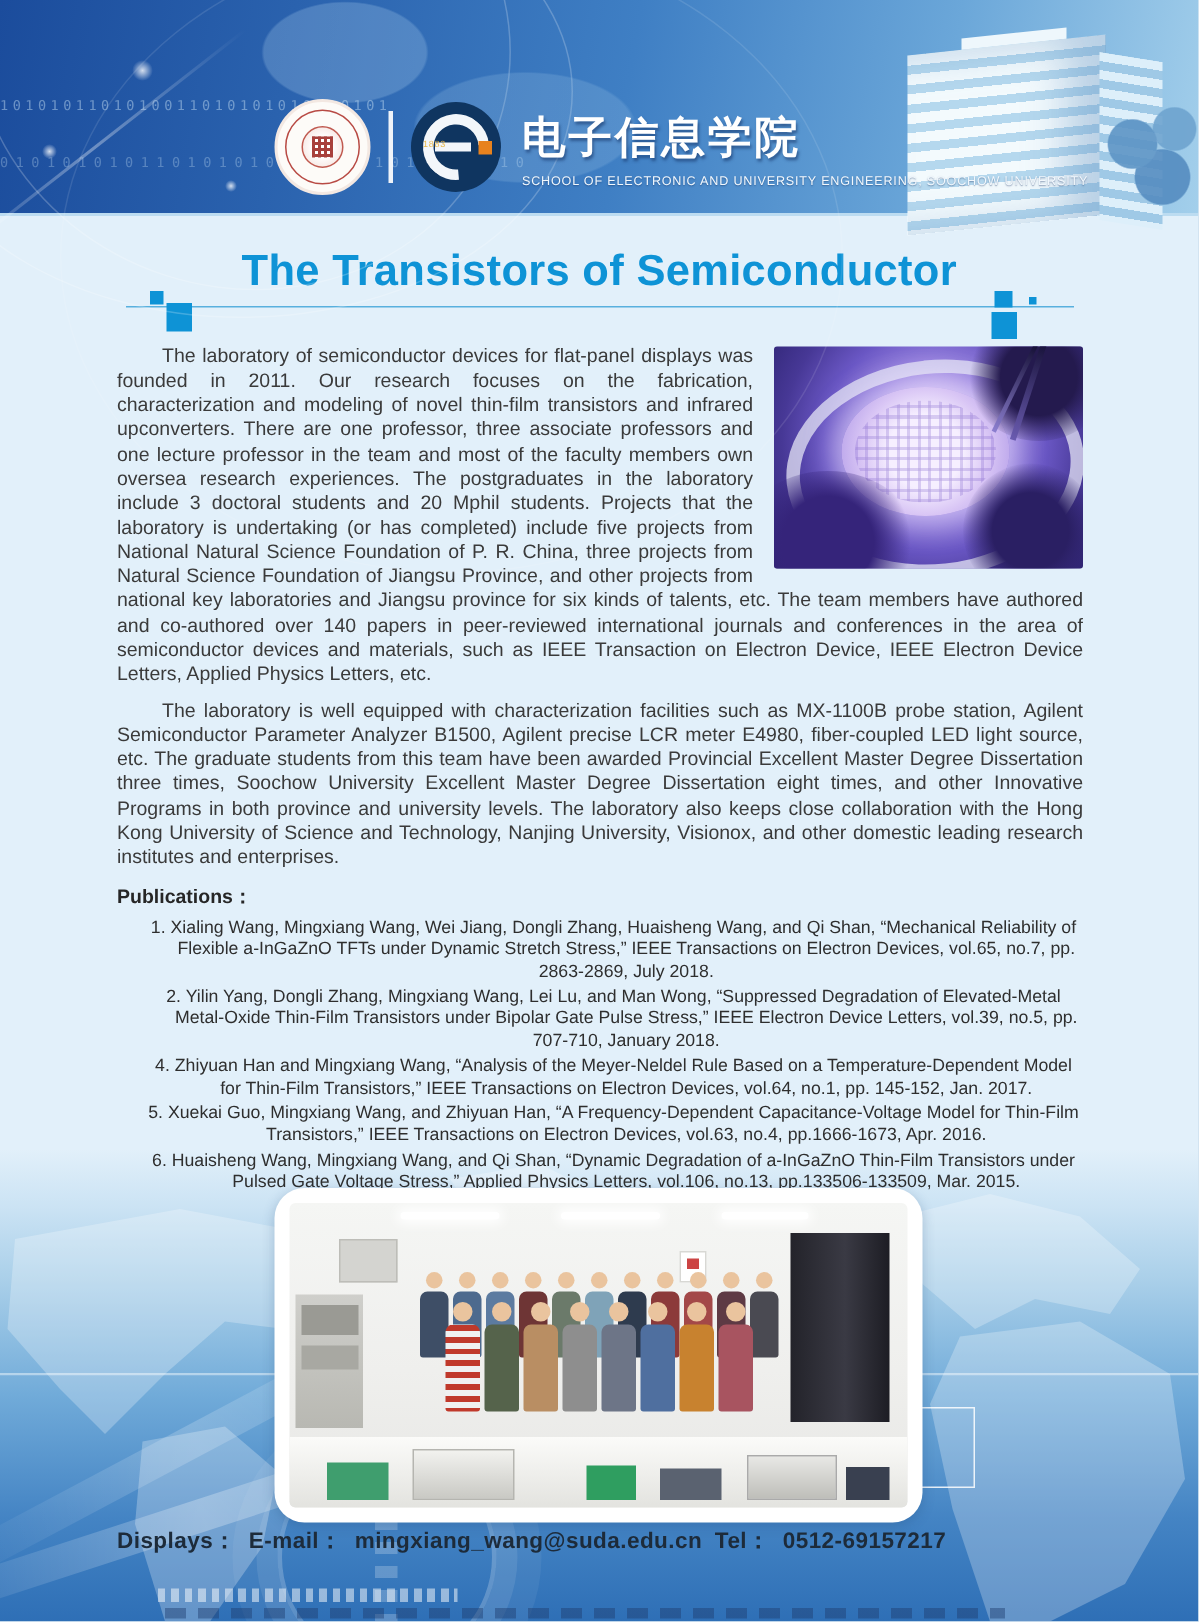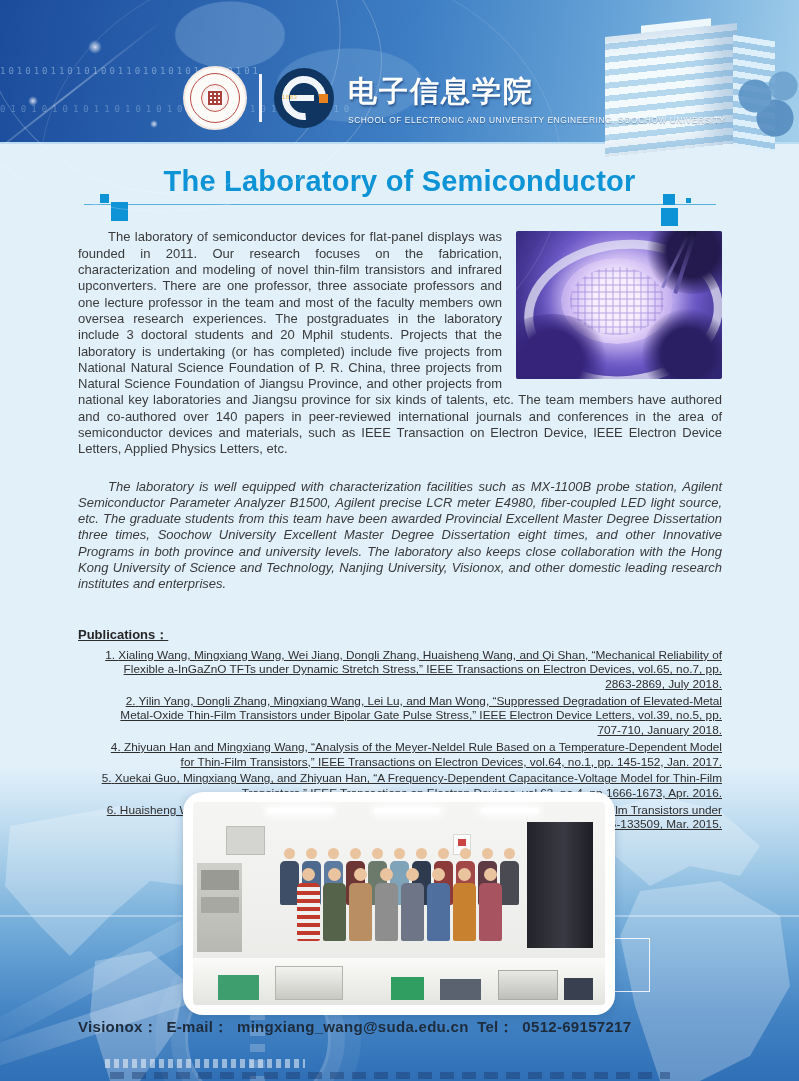--- a/index.html
+++ b/index.html
@@ -88,44 +88,44 @@
   .sq{position:absolute;background:#0e93d6;}
   .deco-l .sq1{left:0;top:0;width:9px;height:9px;}
   .deco-l .sq2{left:11px;top:8px;width:17px;height:19px;}
   .deco-r .sq1{left:8px;top:0;width:12px;height:11px;}
   .deco-r .sq2{right:0;top:4px;width:5px;height:5px;}
   .deco-r .sq3{left:6px;top:14px;width:17px;height:18px;}
   .title-rule{margin:8px auto 0;width:632px;border:none;border-top:1.5px solid #58b0de;}
 
   .intro{margin:24px 77px 0 78px;font-size:13px;line-height:16.3px;color:#3a3a3a;text-align:justify;}
   .para{text-indent:30px;margin:0;}
-  .para+.para{margin-top:21px;font-style:italic;}
+  .para+.para{margin-top:8px;}
 
   .wafer{float:right;width:206px;height:148px;margin:2px 0 8px 14px;position:relative;overflow:hidden;border-radius:2px;
     background:radial-gradient(circle at 52% 42%,#efe7ff 0%,#cdb9f2 20%,#9a85e0 36%,#6a57c4 54%,#473896 74%,#2c2270 100%);}
   .w-ring{position:absolute;left:4%;top:6%;width:88%;height:86%;border-radius:50%;border:9px solid rgba(228,228,244,.75);transform:rotate(-6deg);}
   .w-disc{position:absolute;left:22%;top:18%;width:54%;height:58%;border-radius:50%;
     background:radial-gradient(circle,#f6efff 0 35%,#d9c6f5 60%,#a68fe4 100%);
     box-shadow:0 0 18px 6px rgba(240,230,255,.5);}
   .w-grid{position:absolute;left:26%;top:24%;width:46%;height:46%;border-radius:50%;opacity:.5;
     background:repeating-linear-gradient(90deg,rgba(120,90,200,.5) 0 2px,transparent 2px 7px),
                repeating-linear-gradient(0deg,rgba(120,90,200,.5) 0 2px,transparent 2px 7px);}
   .w-hand1{position:absolute;right:-18px;top:-22px;width:95px;height:85px;border-radius:50%;
     background:radial-gradient(circle,#241a4e 40%,rgba(36,26,78,0) 72%);}
   .w-hand2{position:absolute;left:-24px;bottom:-30px;width:120px;height:95px;border-radius:50%;
     background:radial-gradient(circle,#35247a 40%,rgba(53,36,122,0) 72%);}
   .w-hand3{position:absolute;right:-10px;bottom:-20px;width:90px;height:90px;border-radius:50%;
     background:radial-gradient(circle,#2a1f63 40%,rgba(42,31,99,0) 72%);}
   .w-tweezer{position:absolute;right:34px;top:-6px;width:4px;height:70px;background:linear-gradient(180deg,#151036,#6a5bb0);transform:rotate(18deg);}
   .w-tweezer2{position:absolute;right:44px;top:-4px;width:3px;height:64px;background:linear-gradient(180deg,#151036,#8c7fd0);transform:rotate(26deg);}
 
-  .pubs{margin:33px 77px 0 78px;color:#2e2e2e;text-decoration:underline;}
+  .pubs{margin:9px 77px 0 78px;color:#2e2e2e;}
   .pubs-heading{font-size:13px;font-weight:bold;color:#262626;margin:0 0 4px 0;}
   .pub-list{margin:0;padding:0 0 0 18px;list-style:none;font-size:11.8px;line-height:14.7px;}
-  .pub-item{padding-left:17px;text-indent:-17px;margin-bottom:2px;text-align:right;}
+  .pub-item{padding-left:17px;text-indent:-17px;margin-bottom:2px;text-align:center;}
   .pub-num{display:inline;}
 
   
   .photo-wrap{position:absolute;left:183px;top:792px;width:432px;height:223px;z-index:5;
     background:#ffffff;border-radius:20px;padding:10px;box-sizing:border-box;
     box-shadow:0 2px 8px rgba(30,70,120,.25);}
   .lab{position:relative;width:100%;height:100%;overflow:hidden;border-radius:4px;
     background:linear-gradient(180deg,#f5f6f4 0%,#efefed 55%,#e7e7e4 100%);}
   .light{position:absolute;top:6px;height:5px;border-radius:3px;background:#ffffff;box-shadow:0 0 8px 3px rgba(255,255,255,.9);}
   .l1{left:18%;width:16%;}.l2{left:44%;width:16%;}.l3{left:70%;width:14%;}
@@ -229,21 +229,21 @@
     <div class="title-block">
       <div class="deco deco-l">
         <i class="sq sq1"></i>
           <i class="sq sq2"></i>
       </div>
       <div class="deco deco-r">
         <i class="sq sq1"></i>
           <i class="sq sq2"></i>
           <i class="sq sq3"></i>
       </div>
-      <div class="title-line">The Laboratory of Semiconductor</div>
+      <div class="title-line">The Transistors of Semiconductor</div>
       <hr class="title-rule">
     </div>
 
     <div class="intro">
       <p class="para">
         <span class="wafer">
           <i class="w-ring"></i>
             <i class="w-disc"></i>
             <i class="w-grid"></i>
           <i class="w-hand1"></i>
@@ -307,20 +307,20 @@
           <div class="eq eq2"></div>
           <div class="eq eq3"></div>
         <div class="eq eq4"></div>
           <div class="eq eq5"></div>
           <div class="eq eq6"></div>
       </div>
     </div>
   </div>
 
   <div class="contacts">
-    <span>Visionox：</span>
+    <span>Displays：</span>
     <span>E-mail：</span>
     <span>mingxiang_wang@suda.edu.cn</span>
     <span>Tel：</span>
     <span>0512-69157217</span>
   </div>
 
 </div>
 
 </body></html>

